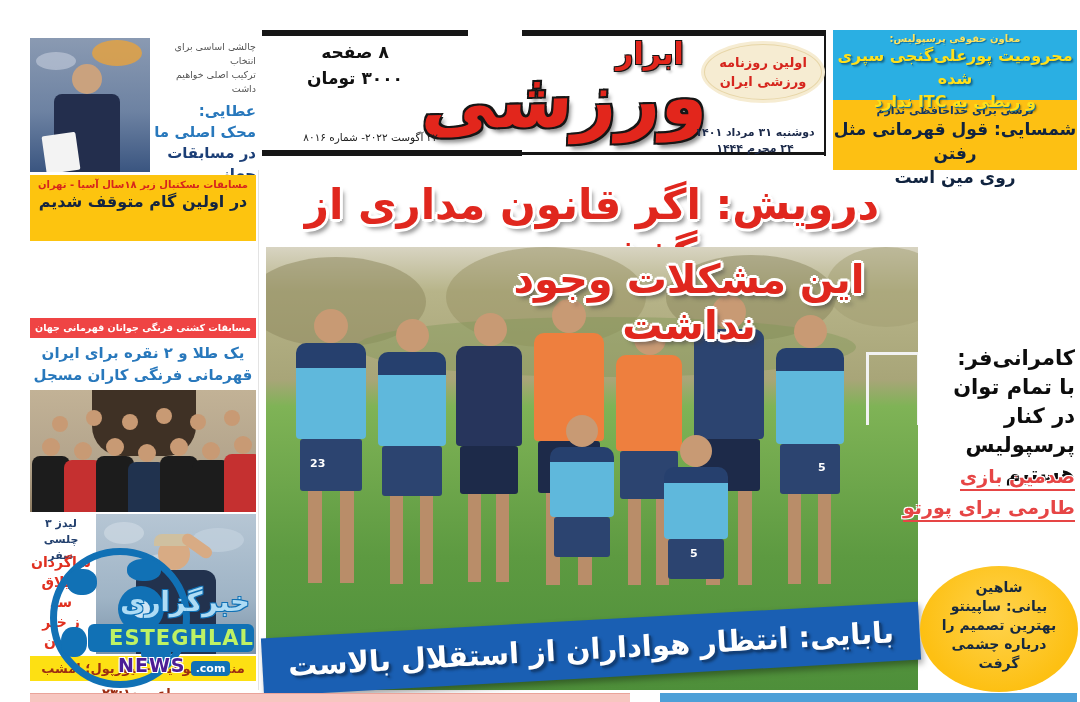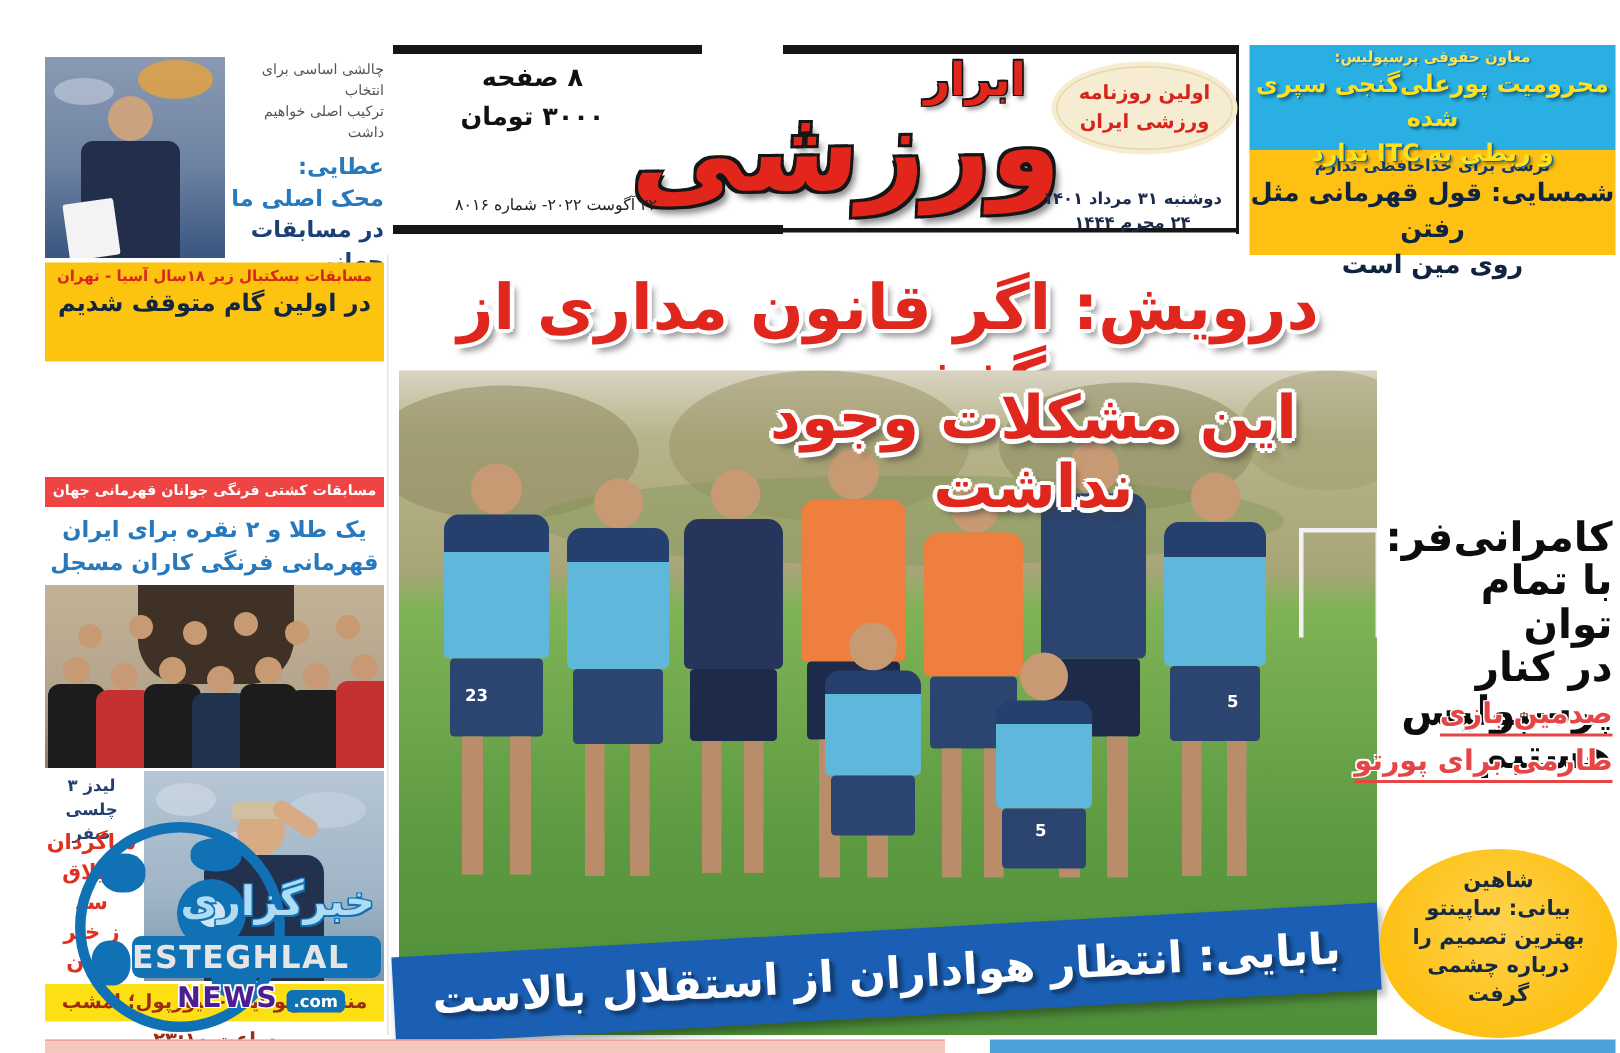--- a/index.html
+++ b/index.html
@@ -40,21 +40,21 @@
   .title-blue{color:#2878bc;font-weight:bold;}
   .kick-red{color:#d6251d;font-size:10px;font-weight:bold;}
   .title-navy{color:#14253f;font-weight:bold;font-size:16px;line-height:23px;}
   .title-magenta{color:#d9437a;font-weight:bold;font-size:16.5px;line-height:25px;}
   .strip-green{background:#ef4444;color:#fff;font-size:9.5px;font-weight:bold;}
   .score-navy{color:#23406e;font-size:11px;font-weight:bold;line-height:16px;}
   .frag-red{color:#e03020;font-weight:bold;font-size:14px;line-height:20px;}
   .strip-yellow{background:#fde013;color:#9c2d12;font-weight:bold;font-size:13px;}
 
   
-  .kamran{color:#0d0d0d;font-weight:bold;font-size:27px;line-height:29px;}
+  .kamran{color:#0d0d0d;font-weight:bold;font-size:21px;line-height:29px;}
   .taremi{color:#e64545;font-weight:bold;font-size:19px;line-height:25px;}
   .taremi span{border-bottom:2px solid #e64545;padding-bottom:2px;white-space:nowrap;
      text-shadow:1px 1px 0 #fff,-1px -1px 0 #fff,1px -1px 0 #fff,-1px 1px 0 #fff;}
   .bubble{background:radial-gradient(ellipse at 50% 40%, #ffd34d 0%, #fdc013 70%);border-radius:50%;}
   .bubble-text{color:#17293f;font-weight:bold;font-size:14px;line-height:19px;}
 
   
   .ph{overflow:hidden;}
   .ph-volley{background:linear-gradient(180deg,#8a9ab2 0%,#6d82a2 55%,#3a5580 100%);}
   .ph-wrestle{background:linear-gradient(180deg,#c2b296 0%,#b3a48c 60%,#8d7b61 100%);}
@@ -73,21 +73,21 @@
   .banner div{color:#fff;font-weight:900;font-size:29px;line-height:58px;
      text-shadow:2px 2px 0 #123f78,3px 3px 3px rgba(0,0,0,.4);}
 
   
   .wm-ball{position:absolute;border:7px solid #1171b5;border-radius:50%;}
   .wm-patch{position:absolute;background:#1171b5;border-radius:45%;}
   .wm-pin{position:absolute;background:#1171b5;border-radius:50% 50% 50% 0;transform:rotate(-45deg);}
   .wm-pin-hole{position:absolute;background:#cfe6f5;border-radius:50%;}
   .wm-fa{color:#aedcf5;font-weight:bold;font-size:27px;
      text-shadow:1px 1px 0 #1171b5,-1px -1px 0 #1171b5,1px -1px 0 #1171b5,-1px 1px 0 #1171b5;}
-  .wm-bar{background:#1171b5;border-radius:6px;color:#e5e5e5;font-weight:bold;font-size:21px;letter-spacing:1px;text-align:left;}
+  .wm-bar{background:#1171b5;border-radius:6px;color:#bef264;font-weight:bold;font-size:21px;letter-spacing:1px;text-align:right;}
   .wm-news{color:#4c1d95;font-weight:900;font-size:19px;letter-spacing:1px;
      text-shadow:1px 1px 0 #fff,-1px -1px 0 #fff,1px -1px 0 #fff,-1px 1px 0 #fff;}
   .wm-com{background:#1171b5;border-radius:4px;color:#fff;font-size:11px;font-weight:bold;padding:1px 5px;}
 </style>
 </head>
 <body>
 
 <div id="page">
 
   <div class="abs rule" style="left:262px;top:30px;width:206px;height:6px;"></div>

